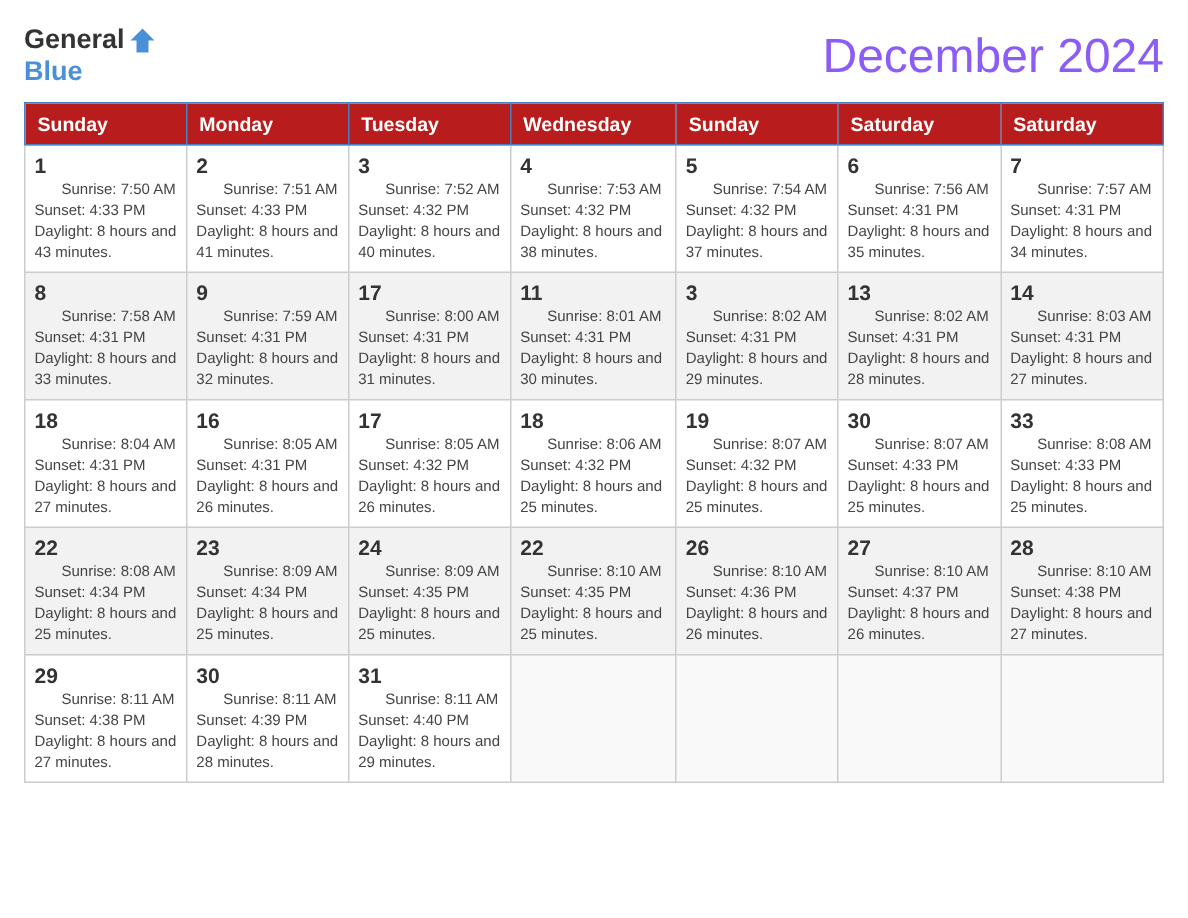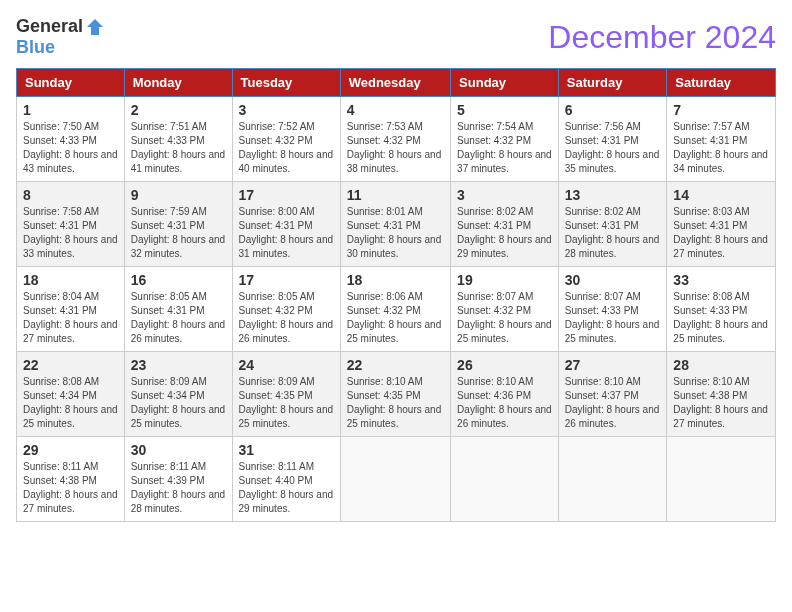--- a/index.html
+++ b/index.html
@@ -82,20 +82,21 @@
       font-size: 14px;
       font-weight: bold;
       color: #333;
       display: block;
       margin-bottom: 2px;
     }
     .day-info {
       font-size: 10px;
       color: #444;
       line-height: 1.4;
+      margin-left: 18px;
     }
     .empty-cell {
       background: #f9f9f9 !important;
     }
     .calendar tbody tr:nth-child(odd) td {
       background: #ffffff;
     }
     .calendar tbody tr:nth-child(even) td {
       background: #f2f2f2;
     }

